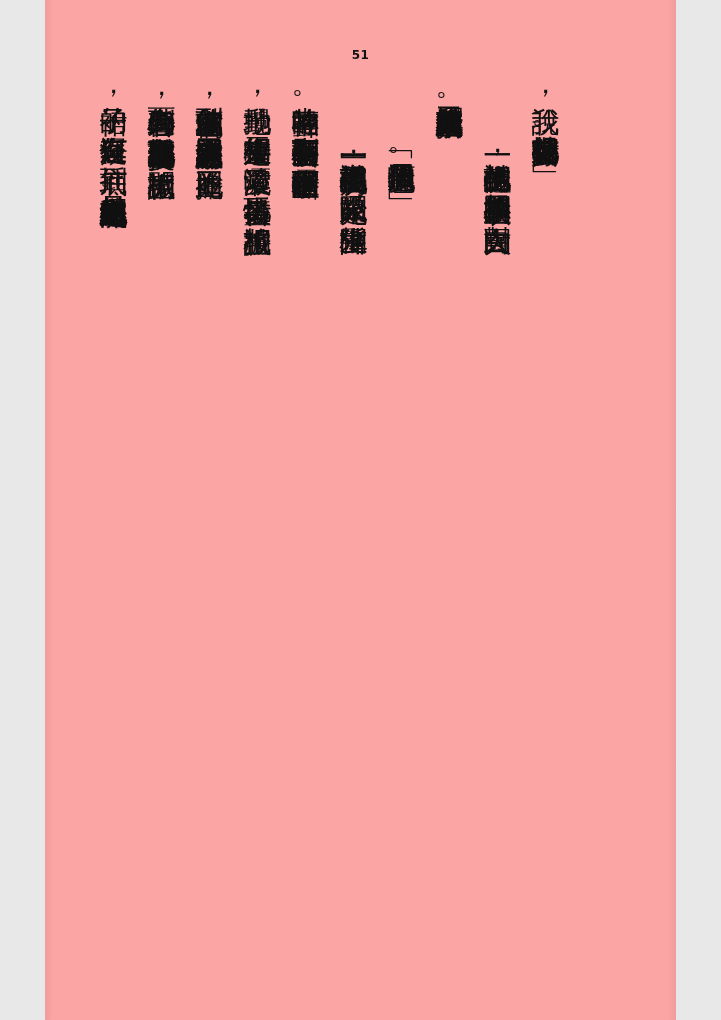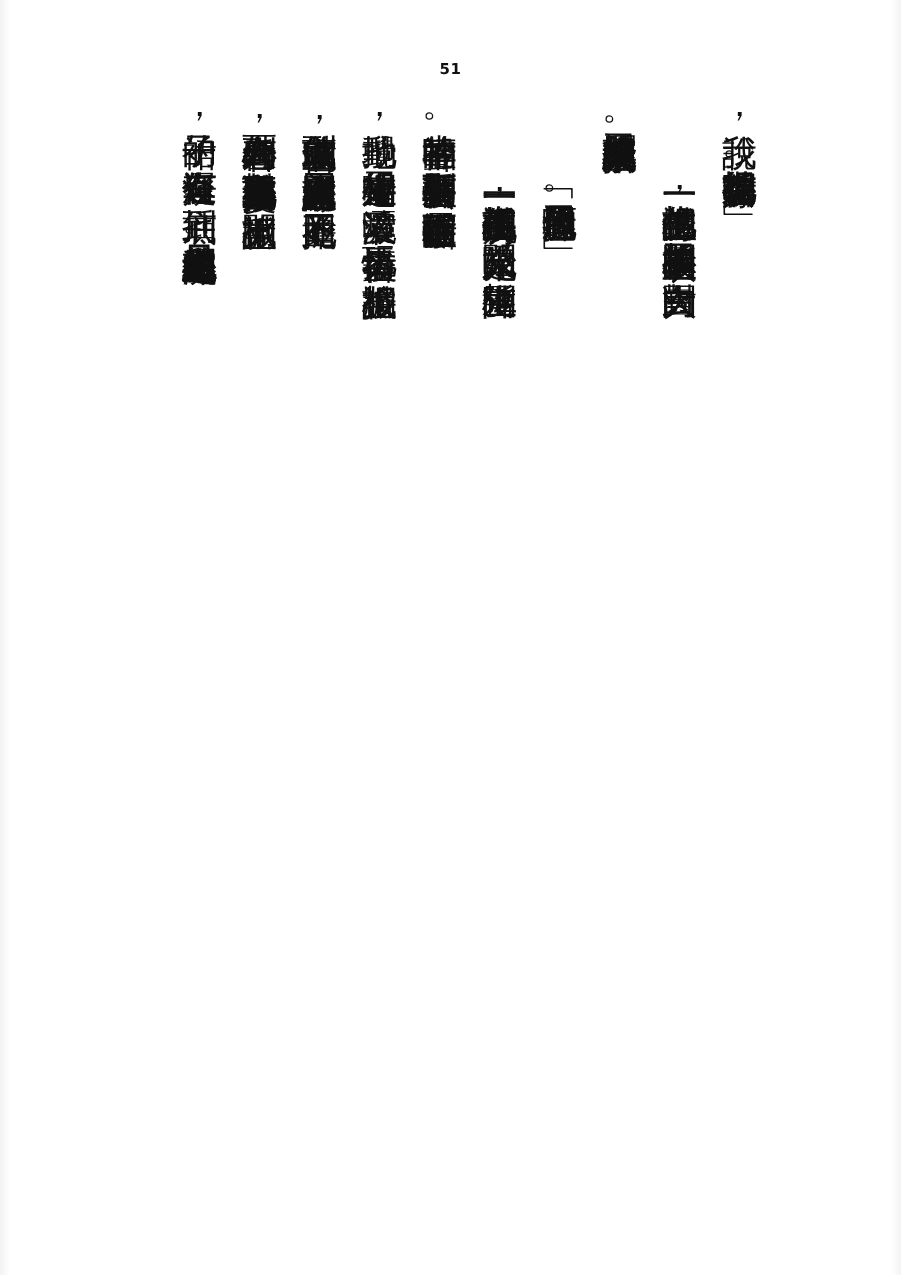--- a/index.html
+++ b/index.html
@@ -2,23 +2,23 @@
 <html><head>
 <meta charset="utf-8">
 <style>
   html, body {
     margin: 0;
     padding: 0;
     background: #e8e8e8;
   }
   .viewport {
     position: relative;
-    width: 721px;
+    width: 631px;
     height: 1020px;
-    background: #ffffff;
+    background: #fca5a5;
     overflow: hidden;
     margin: 0 auto;
     font-family: "Liberation Serif", serif;
   }
   
   .edge-shade-left, .edge-shade-right {
     position: absolute;
     top: 0;
     bottom: 0;
     width: 8px;

